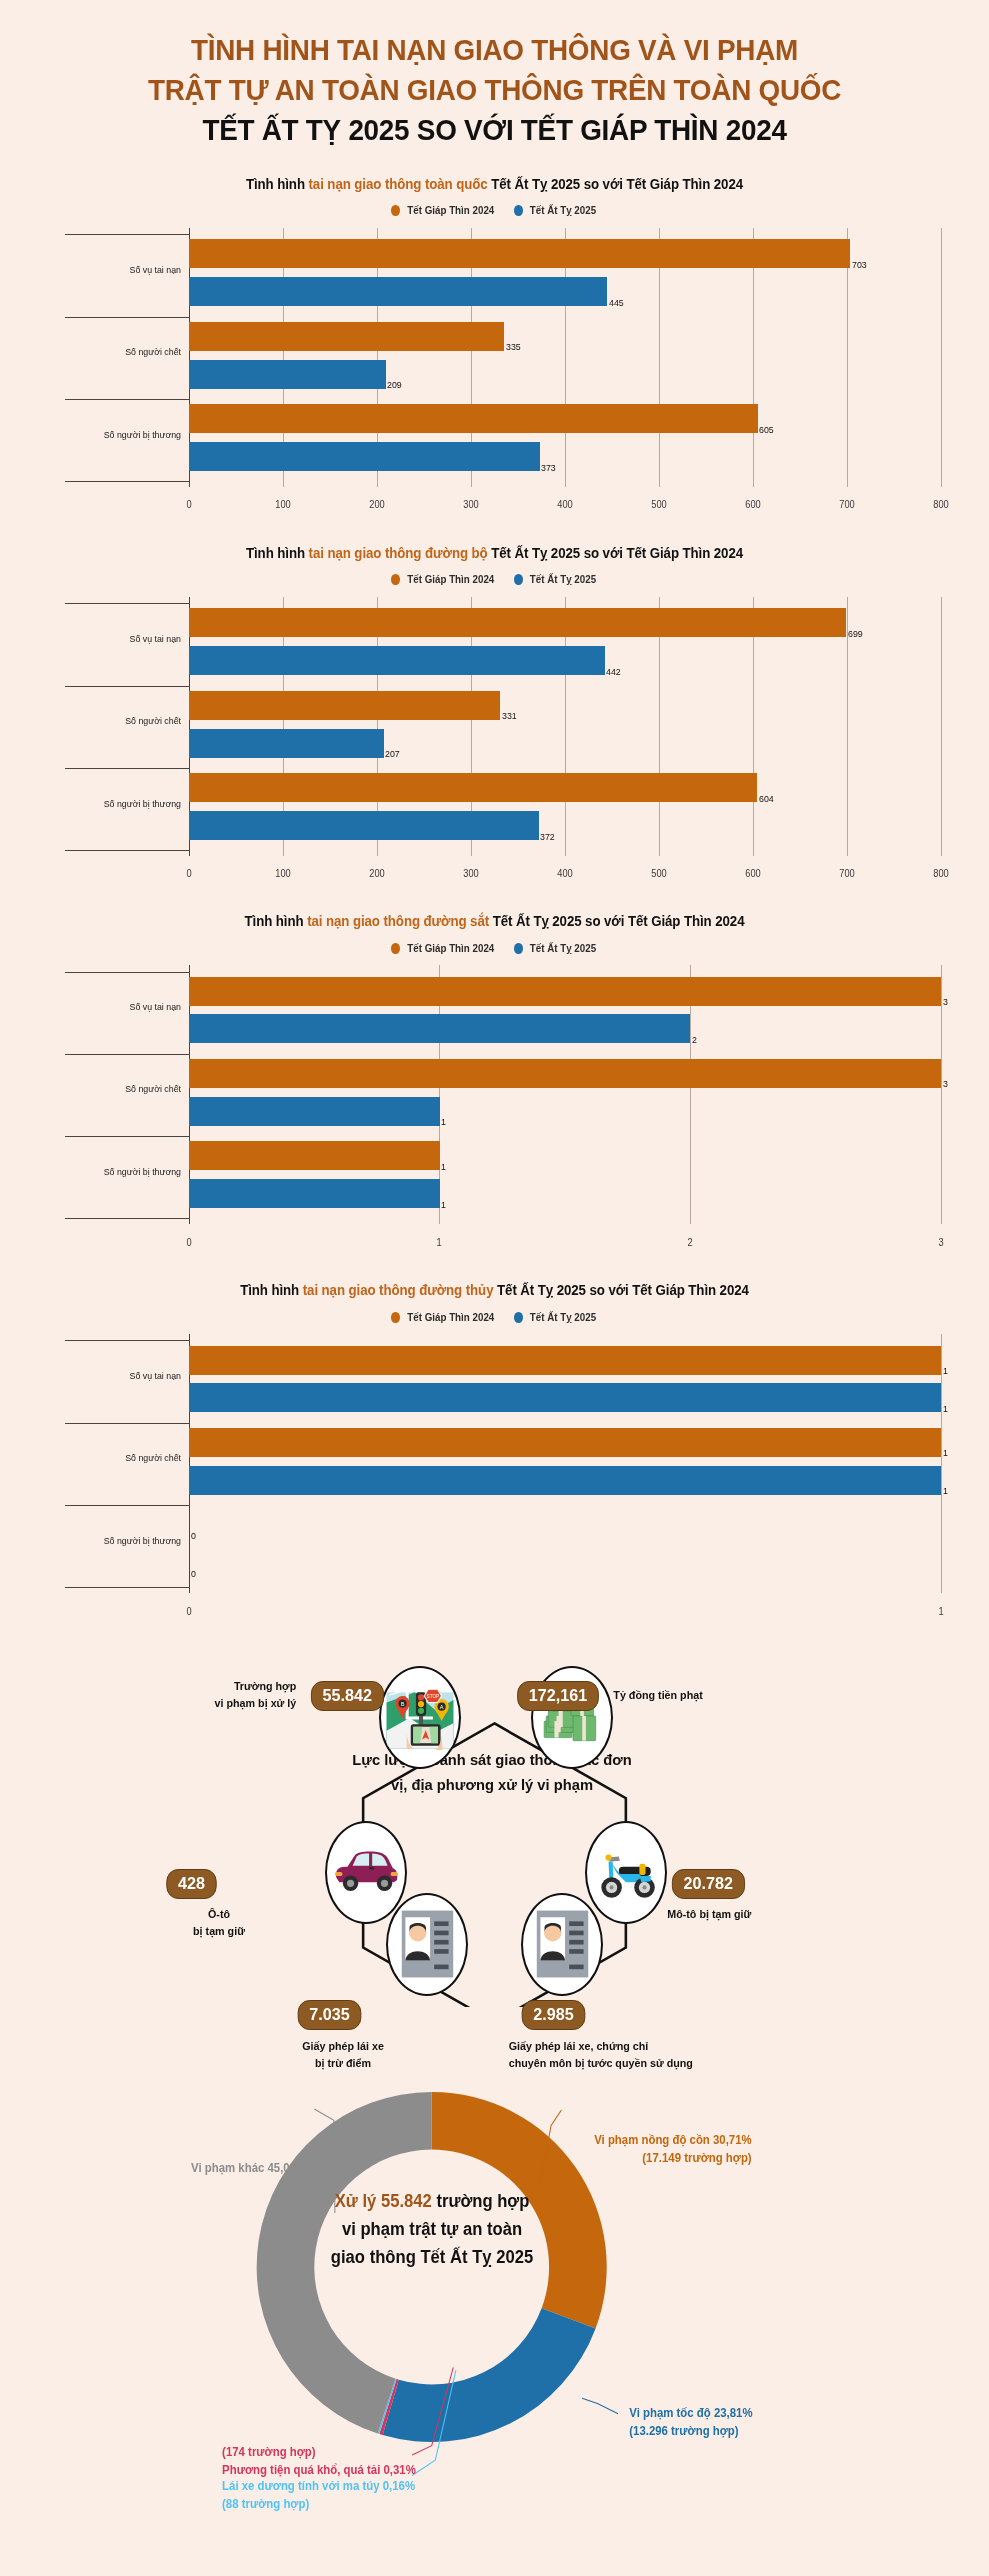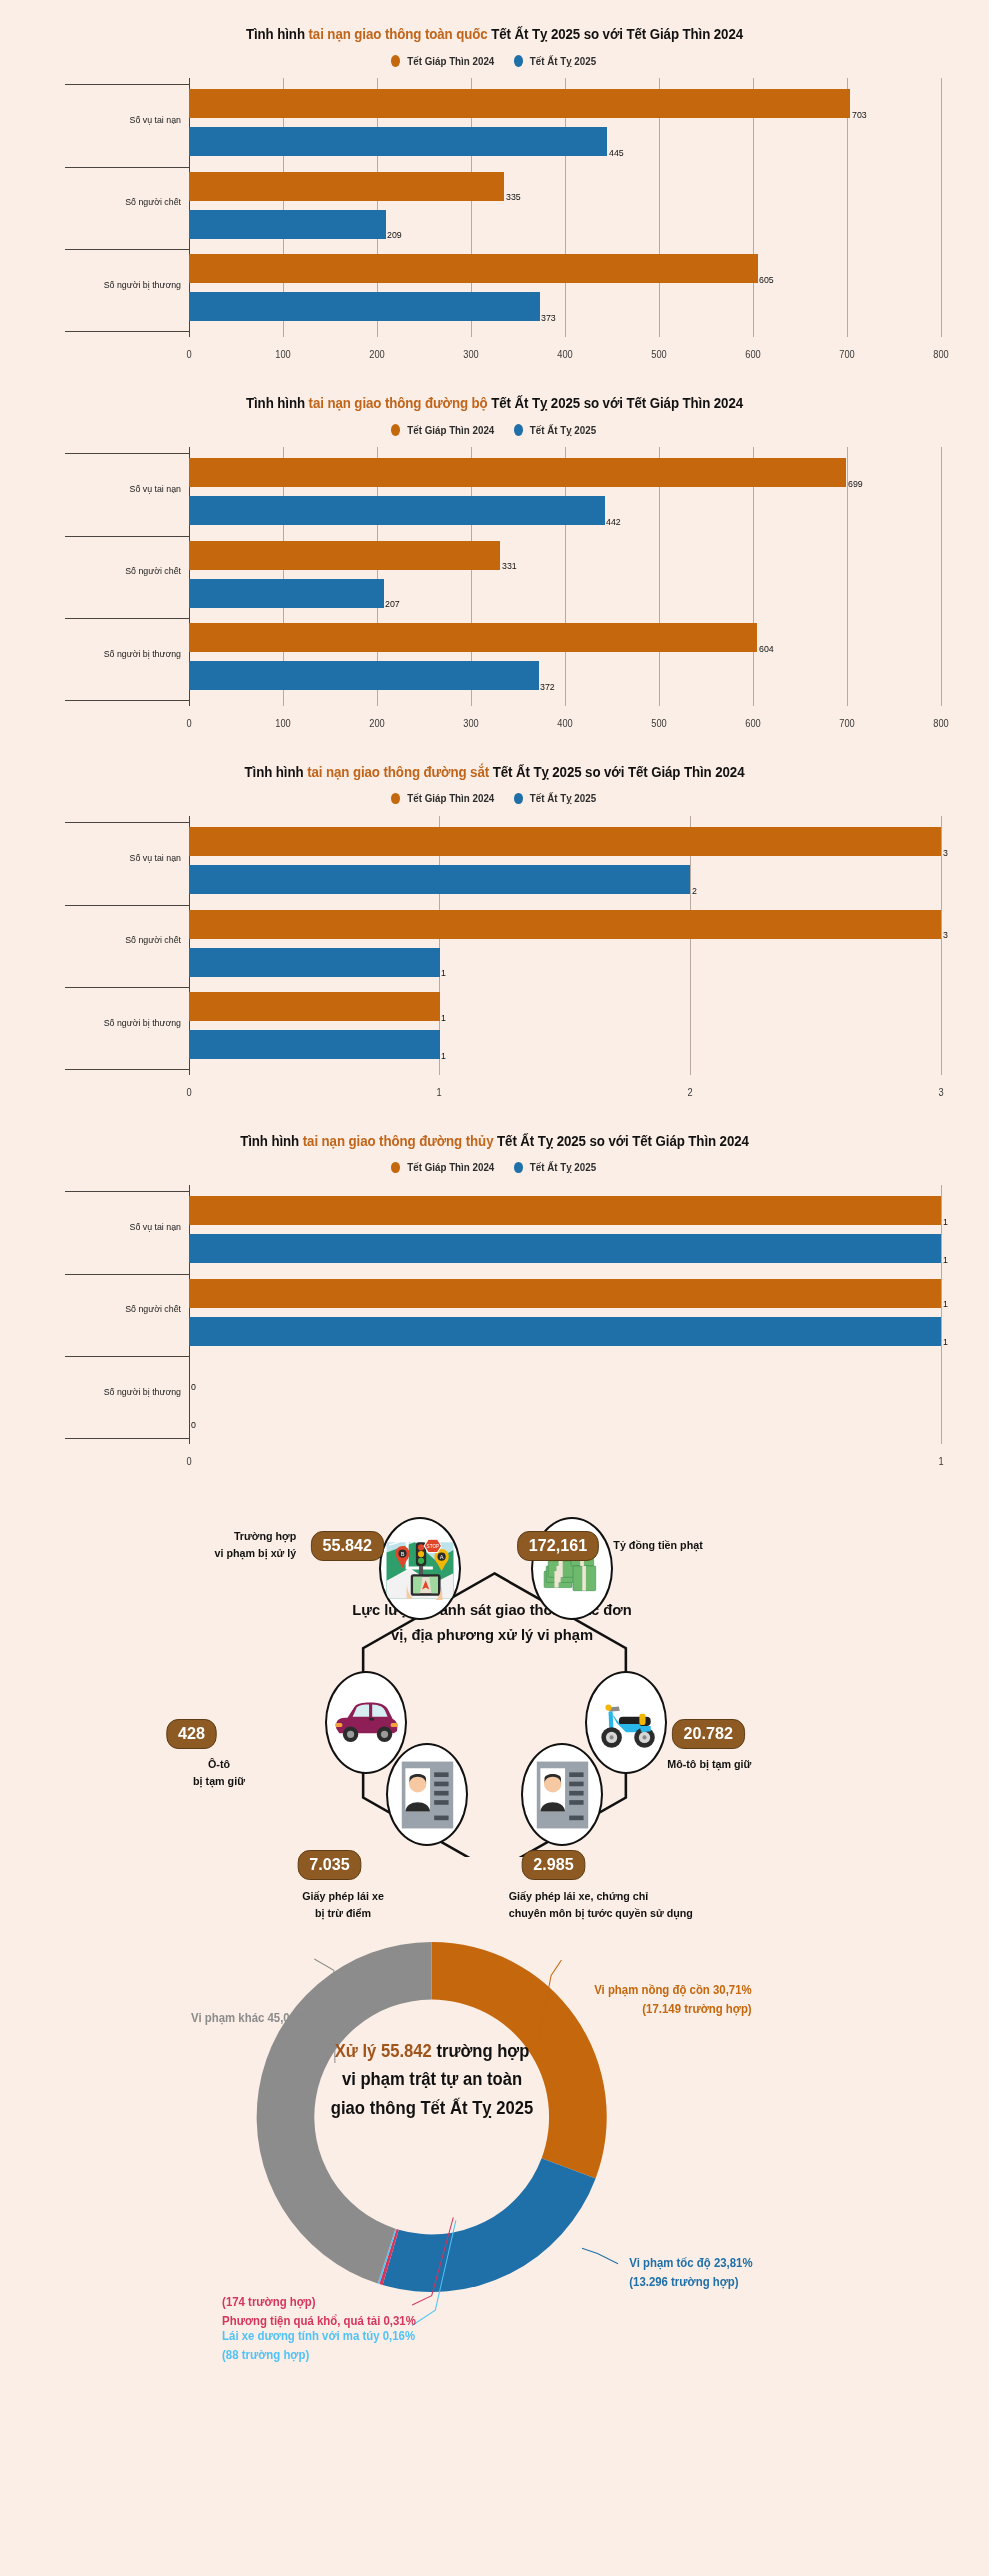--- a/index.html
+++ b/index.html
@@ -195,20 +195,25 @@
     line-height: 1.55;
     transform: scaleX(0.95);
     white-space: nowrap;
   }
 </style>
 </head>
 <body>
 
 <div class="page">
 
+  <div class="title-block">
+    <div class="title-line t-orange">TÌNH HÌNH TAI NẠN GIAO THÔNG VÀ VI PHẠM</div>
+    <div class="title-line t-orange">TRẬT TỰ AN TOÀN GIAO THÔNG TRÊN TOÀN QUỐC</div>
+    <div class="title-line t-black">TẾT ẤT TỴ 2025 SO VỚI TẾT GIÁP THÌN 2024</div>
+  </div>
 
   <div id="charts-top">
       <div class="chart-section">
         <div class="chart-title"><span>Tình hình </span><span class="hl">tai nạn giao thông toàn quốc</span><span> Tết Ất Tỵ 2025 so với Tết Giáp Thìn 2024</span></div>
         <div class="legend">
           <div class="legend-item">
             <span class="legend-dot" style="background: rgb(196, 103, 13);"></span>
             <span class="legend-label">Tết Giáp Thìn 2024</span>
           </div>
           <div class="legend-item">

